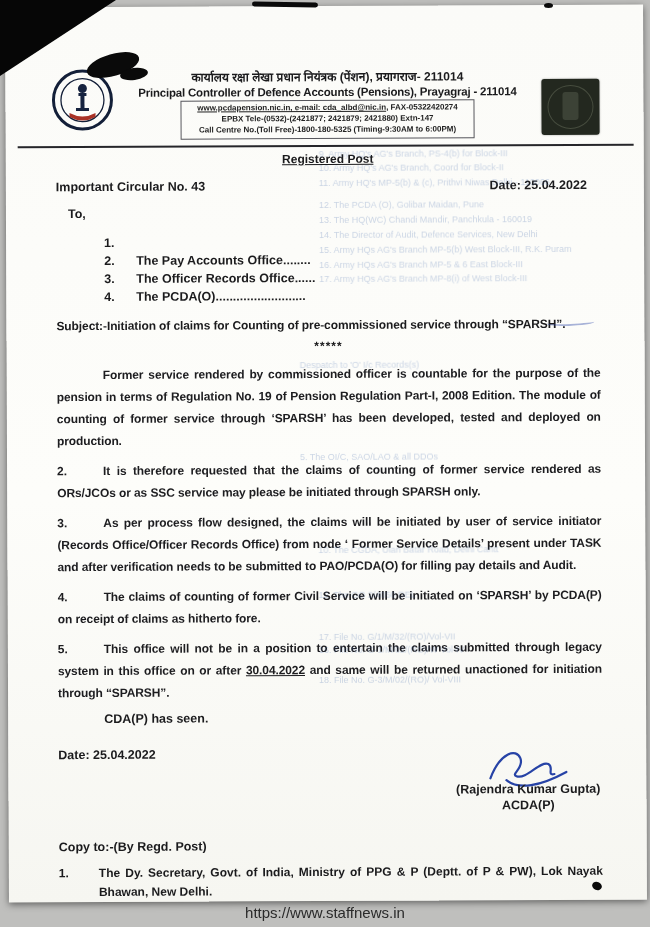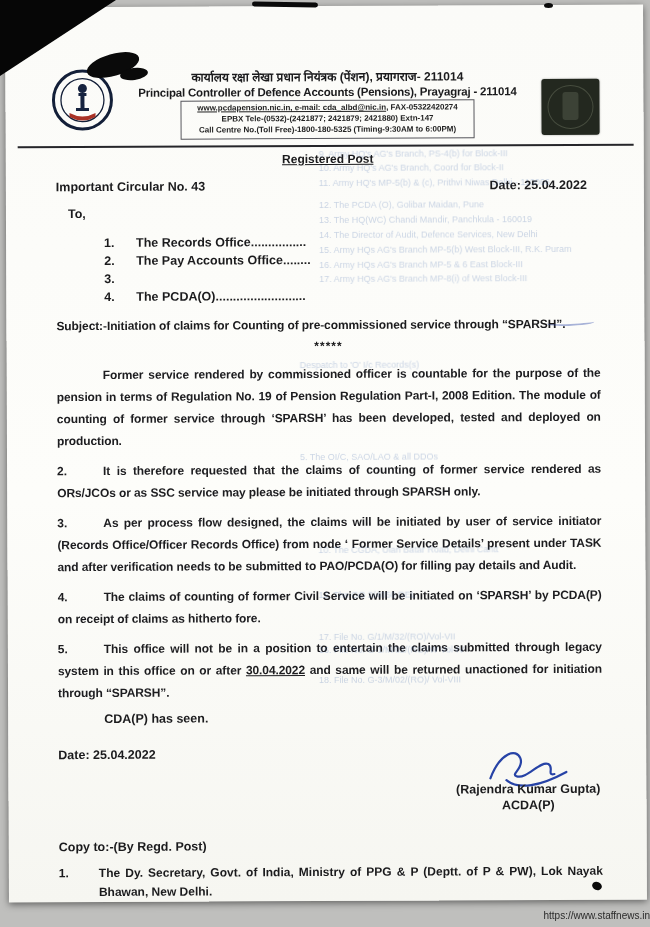--- a/index.html
+++ b/index.html
@@ -82,21 +82,21 @@
 
   
   .corner { position:absolute; top:0; left:0; width:0; height:0; border-top:76px solid #060606; border-right:116px solid transparent; z-index:6; }
   .blob { position:absolute; background:#0a0a0a; border-radius:50%; z-index:7; }
   .blob.b1 { left:86px; top:54px; width:54px; height:22px; transform:rotate(-16deg); }
   .blob.b2 { left:120px; top:68px; width:28px; height:12px; transform:rotate(-8deg); }
   .blob.b3 { left:252px; top:2px; width:66px; height:5px; border-radius:3px; transform:rotate(1deg); }
   .blob.b4 { left:544px; top:3px; width:9px; height:5px; }
   .blob.b5 { left:592px; top:882px; width:10px; height:8px; transform:rotate(22deg); }
 
-  .footer-url { position:absolute; left:0; right:0; bottom:6px; text-align:right; font-size:10px; color:#2a2a2a; z-index:3; }
+  .footer-url { position:absolute; left:0; right:0; bottom:6px; text-align:center; font-size:15px; color:#2a2a2a; z-index:3; }
 </style>
 </head>
 <body>
 
 <div class="canvas">
 
   <div class="page">
     <div class="page-inner">
 
       <span class="bleed" style="left:313px; top:143px;">9.  Army HQ's AG's Branch, PS-4(b) for Block-III</span>
@@ -150,28 +150,28 @@
         <div class="meta-row">
           <span>Important Circular No. 43</span>
           <span>Date: 25.04.2022</span>
         </div>
 
         <div class="to">To,</div>
 
         <div class="recipients">
           <div class="recip-row">
             <span class="num">1.</span>
-            <span>The Records Office................</span>
           </div>
           <div class="recip-row">
             <span class="num">2.</span>
             <span>The Pay Accounts Office........</span>
           </div>
           <div class="recip-row">
             <span class="num">3.</span>
+            <span>The Officer Records Office......</span>
           </div>
           <div class="recip-row">
             <span class="num">4.</span>
             <span>The PCDA(O)..........................</span>
           </div>
         </div>
 
         <div class="subject">Subject:-Initiation of claims for Counting of pre-commissioned service through “SPARSH”.</div>
         <div class="stars">*****</div>
 

